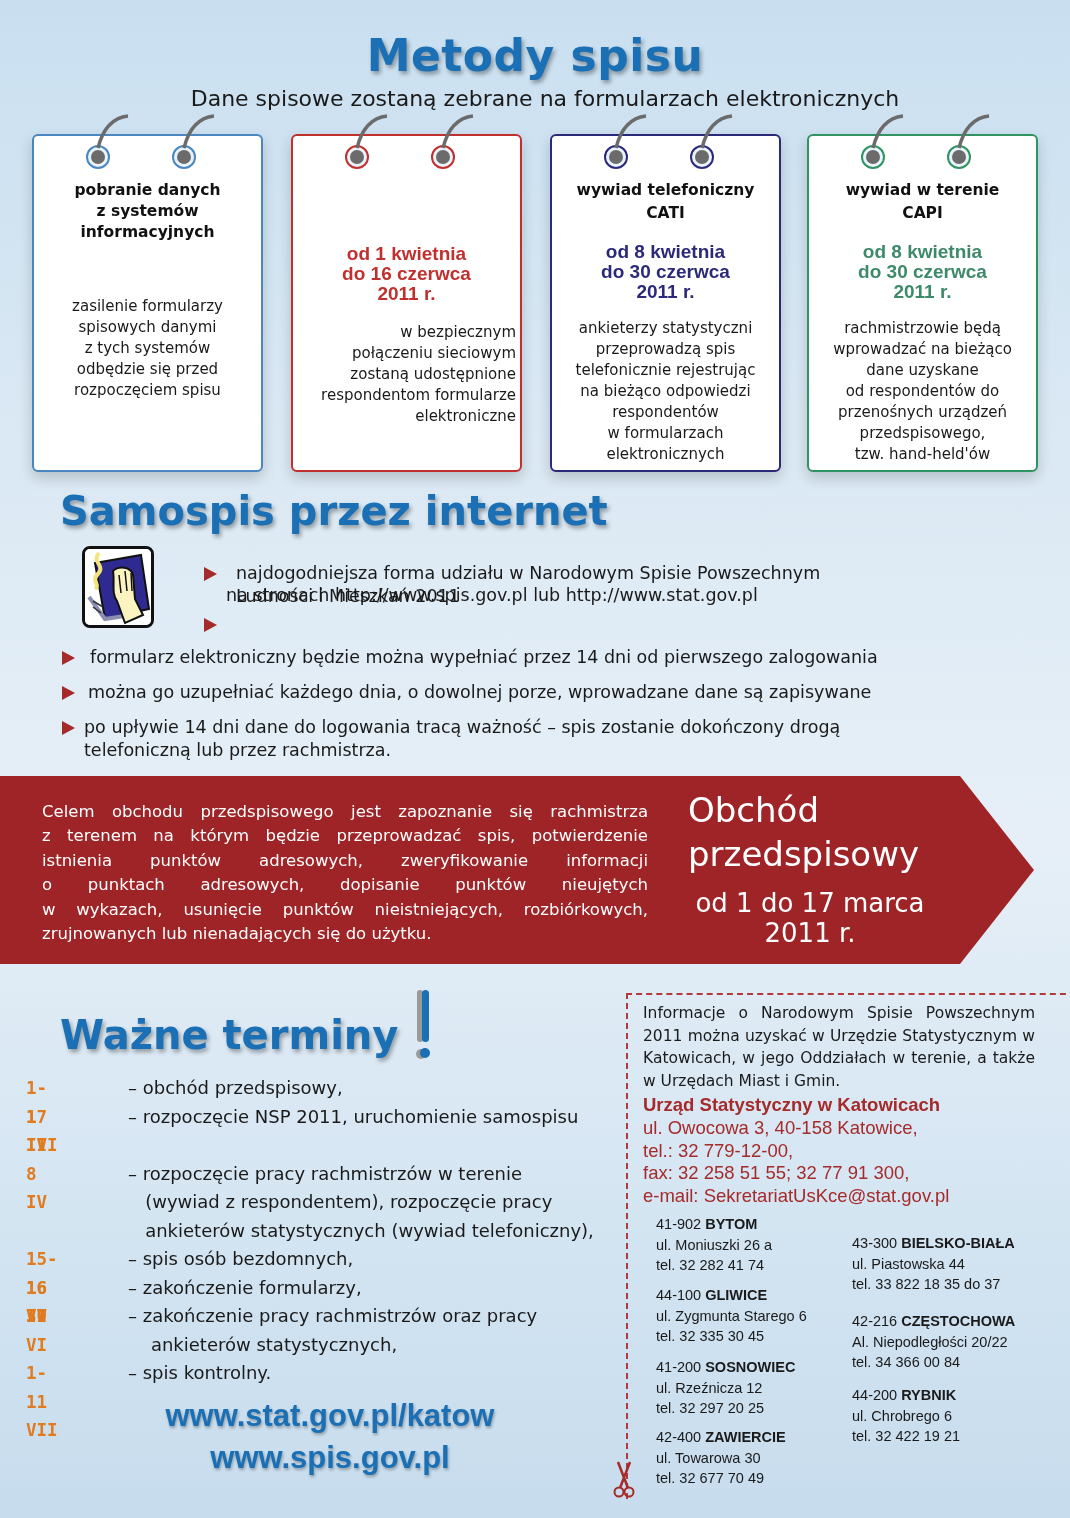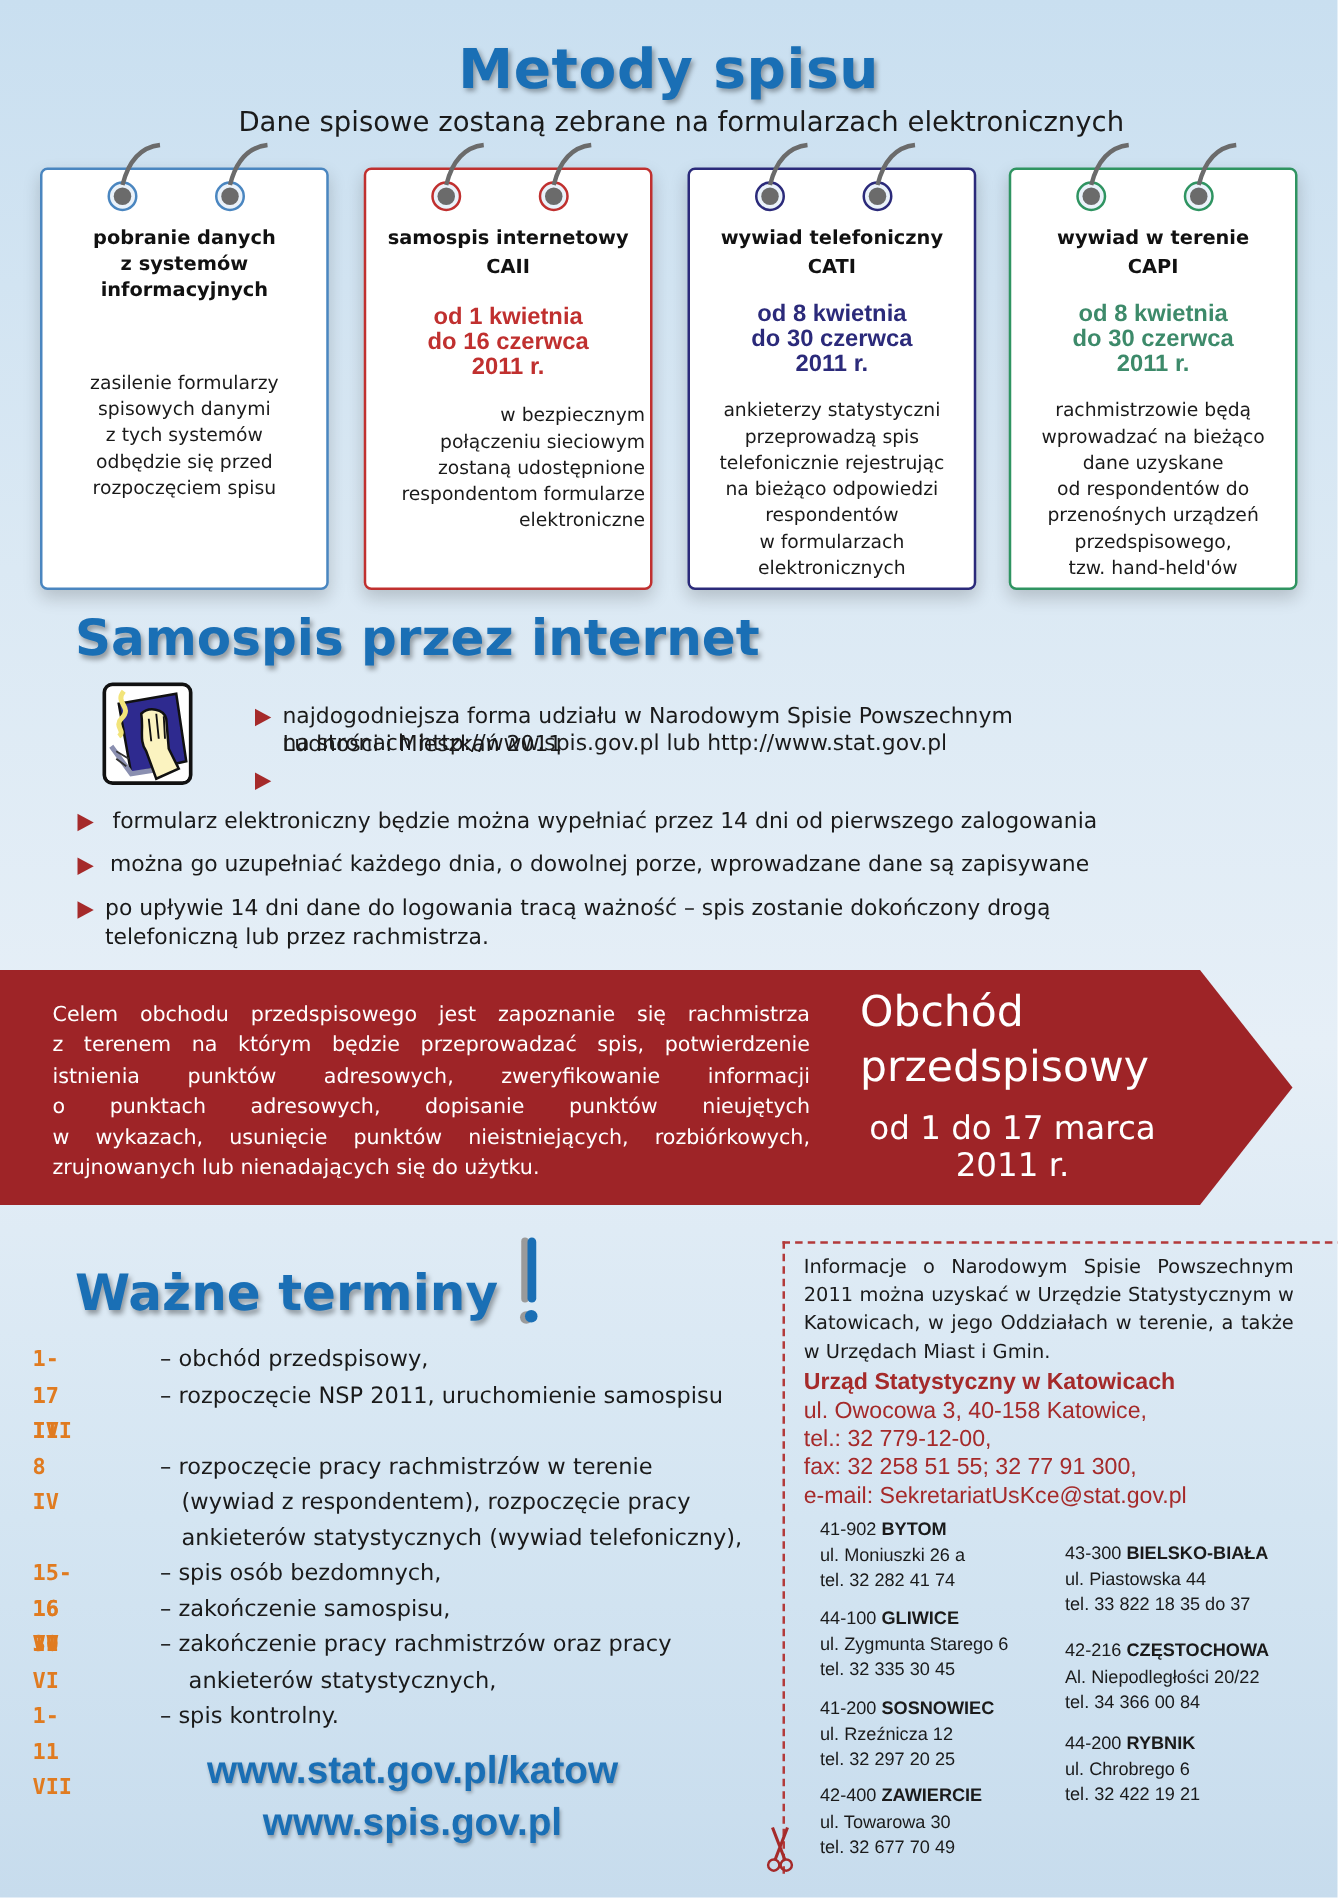--- a/index.html
+++ b/index.html
@@ -163,24 +163,20 @@
     </div>
     <div class="abs card" style="left: 291px; border-color: rgb(192, 48, 47);">
       <div class="ring" style="left: 52px; border-color: rgb(192, 48, 47); background: rgb(234, 242, 250);"></div>
       <svg class="hook" viewBox="0 0 40 38" style="left: 60px;">
         <path d="M4 36 C8 20 16 6 34 4" stroke="#6b6b6b" stroke-width="3.5" fill="none"></path>
       </svg>
       <div class="ring" style="left: 138px; border-color: rgb(192, 48, 47); background: rgb(234, 242, 250);"></div>
       <svg class="hook" viewBox="0 0 40 38" style="left: 146px;">
         <path d="M4 36 C8 20 16 6 34 4" stroke="#6b6b6b" stroke-width="3.5" fill="none"></path>
       </svg>
-      <div class="ctitle">
-        <div>samospis internetowy</div>
-        <div style="margin-top: 2px;">CAII</div>
-      </div>
       <div class="cdate" style="color: rgb(192, 48, 47); top: 108px;">
         <div>od 1 kwietnia</div>
         <div>do 16 czerwca</div>
         <div>2011 r.</div>
       </div>
       <div class="cdesc" style="top: 186px; text-align: right;">
         <div>w bezpiecznym</div>
         <div>połączeniu sieciowym</div>
         <div>zostaną udostępnione</div>
         <div>respondentom formularze</div>
@@ -254,21 +250,21 @@
     <path d="M4 48 L20 70 L58 64" fill="none" stroke="#8a8fb0" stroke-width="4"></path>
     <path d="M8 52 L18 58 M8 58 L16 64" stroke="#333" stroke-width="1.5"></path>
     <path d="M14 4 C6 14 22 16 12 26 C6 32 16 36 10 40" fill="none" stroke="#f2e47a" stroke-width="4"></path>
     <path d="M28 22 C34 16 46 18 48 26 L50 50 L58 66 L40 74 L32 52 C26 44 30 34 28 22 Z" fill="#fbf3c0" stroke="#111" stroke-width="2"></path>
     <path d="M34 26 L36 44 M40 22 L42 42 M46 24 L47 42" stroke="#111" stroke-width="1.5"></path>
   </svg>
 </div>
 
 <div id="samospis-bullets">
     <span class="tri" style="left: 204px; top: 567px; border-left-color: rgb(165, 42, 42);"></span>
-    <div class="abs bullet-line" style="left: 226px; top: 562px;">
+    <div class="abs bullet-line" style="left: 236px; top: 562px;">
       <div>najdogodniejsza forma udziału w Narodowym Spisie Powszechnym</div>
       <div>Ludności i Mieszkań 2011</div>
     </div>
     <span class="tri" style="left: 204px; top: 618px; border-left-color: rgb(165, 42, 42);"></span>
     <div class="abs bullet-line" style="left: 226px; top: 584px;">
       <div>na stronach http://www.spis.gov.pl lub http://www.stat.gov.pl</div>
     </div>
     <span class="tri" style="left: 62px; top: 651px; border-left-color: rgb(165, 42, 42);"></span>
     <div class="abs bullet-line" style="left: 90px; top: 646px;">
       <div>formularz elektroniczny będzie można wypełniać przez 14 dni od pierwszego zalogowania</div>
@@ -323,21 +319,21 @@
     <div class="term-row" style="top: 1159.5px;">
       <span class="term-date" style="color: rgb(224, 123, 32);">8 IV</span>
       <div class="term-text"><div>– rozpoczęcie pracy rachmistrzów w terenie</div><div>   (wywiad z respondentem), rozpoczęcie pracy</div><div>   ankieterów statystycznych (wywiad telefoniczny),</div></div>
     </div>
     <div class="term-row" style="top: 1245px;">
       <span class="term-date" style="color: rgb(224, 123, 32);">15-16 IV</span>
       <div class="term-text"><div>– spis osób bezdomnych,</div></div>
     </div>
     <div class="term-row" style="top: 1273.5px;">
       <span class="term-date" style="color: rgb(224, 123, 32);">16 VI</span>
-      <div class="term-text"><div>– zakończenie samospisu,</div></div>
+      <div class="term-text"><div>– zakończenie formularzy,</div></div>
     </div>
     <div class="term-row" style="top: 1302px;">
       <span class="term-date" style="color: rgb(224, 123, 32);">30 VI</span>
       <div class="term-text"><div>– zakończenie pracy rachmistrzów oraz pracy</div><div>    ankieterów statystycznych,</div></div>
     </div>
     <div class="term-row" style="top: 1359px;">
       <span class="term-date" style="color: rgb(224, 123, 32);">1-11 VII</span>
       <div class="term-text"><div>– spis kontrolny.</div></div>
     </div>
   </div>

